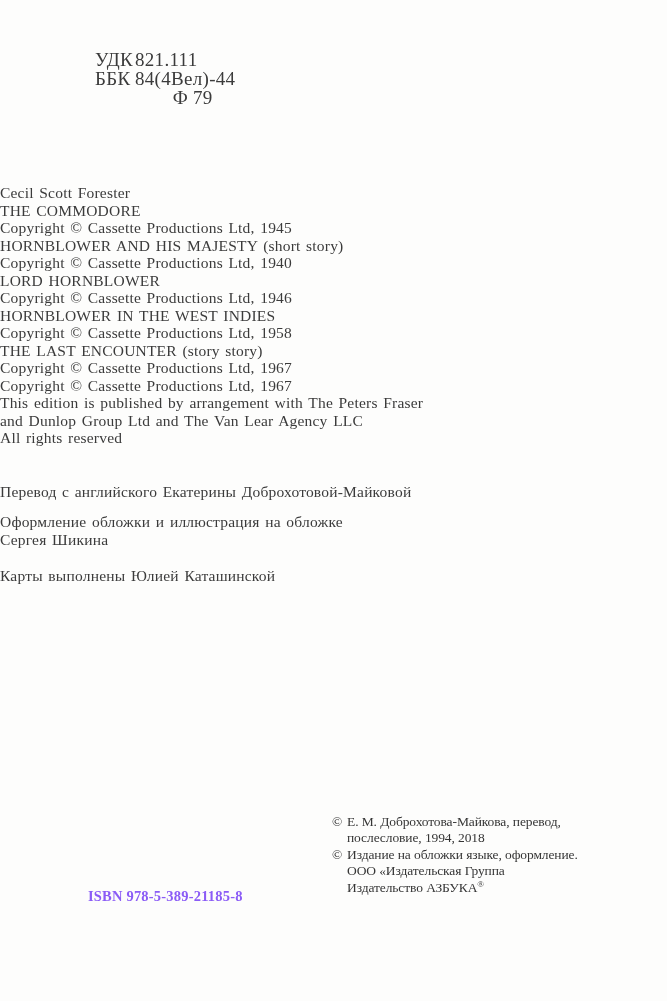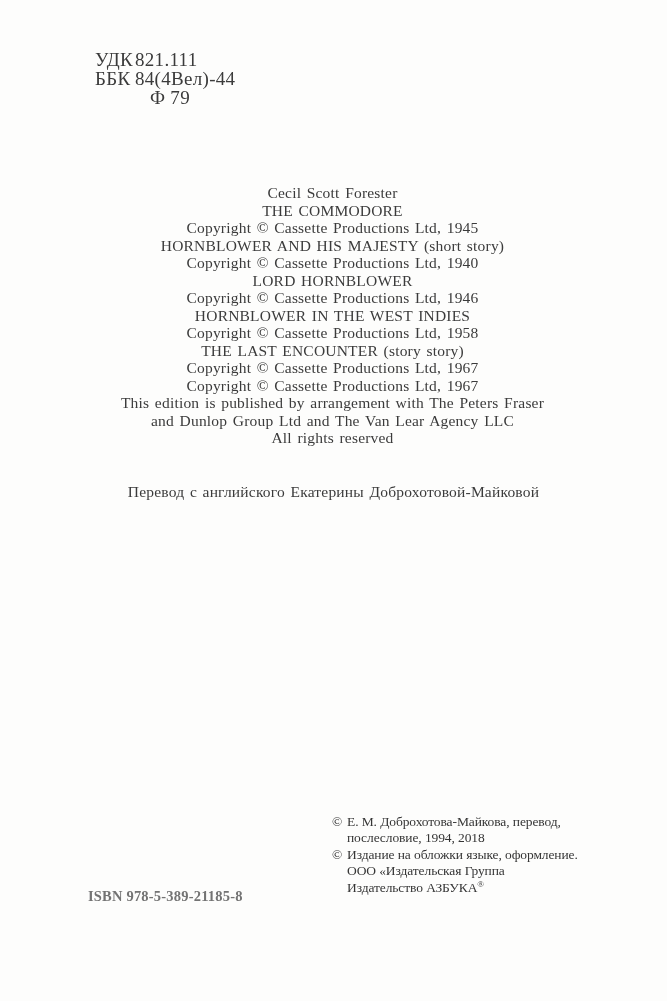--- a/index.html
+++ b/index.html
@@ -19,55 +19,54 @@
   
   .top-block {
     position: absolute;
     left: 95px; top: 50px;
     font-size: 19px;
     line-height: 19px;
     letter-spacing: 0.3px;
     white-space: nowrap;
   }
   .cls-label { display: inline-block; min-width: 40px; }
-  .code-line { padding-left: 55px; }
+  .code-line { padding-left: 55px; text-align: center; }
 
   
   .center-block {
     position: absolute;
     left: 0; top: 184px;
     width: 665px;
-    text-align: center;
+    text-align: left;
     font-size: 15.5px;
     line-height: 17.5px;
     word-spacing: 1.5px;
     letter-spacing: 0.2px;
   }
 
   .ru-line {
     position: absolute;
     left: 0;
     width: 667px;
-    text-align: center;
     font-size: 15.5px;
     line-height: 17.5px;
     word-spacing: 1.5px;
     letter-spacing: 0.2px;
   }
   .translation { top: 483px; }
   .design { top: 513px; }
   .maps { top: 567px; }
 
   
   .isbn {
     position: absolute;
     left: 88px; top: 888px;
     font-size: 14.5px;
     font-weight: bold;
-    color: #737373;
+    color: #8b5cf6;
     letter-spacing: 0.2px;
     white-space: nowrap;
   }
   .rights-col {
     position: absolute;
     left: 332px; top: 814px;
     width: 260px;
     font-size: 13.5px;
     line-height: 16.4px;
     color: #363636;
@@ -112,21 +111,26 @@
     <div>THE LAST ENCOUNTER (story story)</div>
     <div>Copyright © Cassette Productions Ltd, 1967</div>
     <div>Copyright © Cassette Productions Ltd, 1967</div>
     <div>This edition is published by arrangement with The Peters Fraser</div>
     <div>and Dunlop Group Ltd and The Van Lear Agency LLC</div>
     <div>All rights reserved</div>
   </div>
 
   <div class="ru-line translation">Перевод с английского Екатерины Доброхотовой-Майковой</div>
 
+  <div class="ru-line design">
+    <div>Оформление обложки и иллюстрация на обложке</div>
+    <div>Сергея Шикина</div>
+  </div>
 
+  <div class="ru-line maps">Карты выполнены Юлией Каташинской</div>
 
   <div class="isbn">ISBN 978-5-389-21185-8</div>
 
   <div class="rights-col">
     <div class="rights-entry">
       <span class="c-sym">©</span>
       <span class="r-lines">
         <div>Е. М. Доброхотова-Майкова, перевод,</div>
         <div>послесловие, 1994, 2018</div>
       </span>

